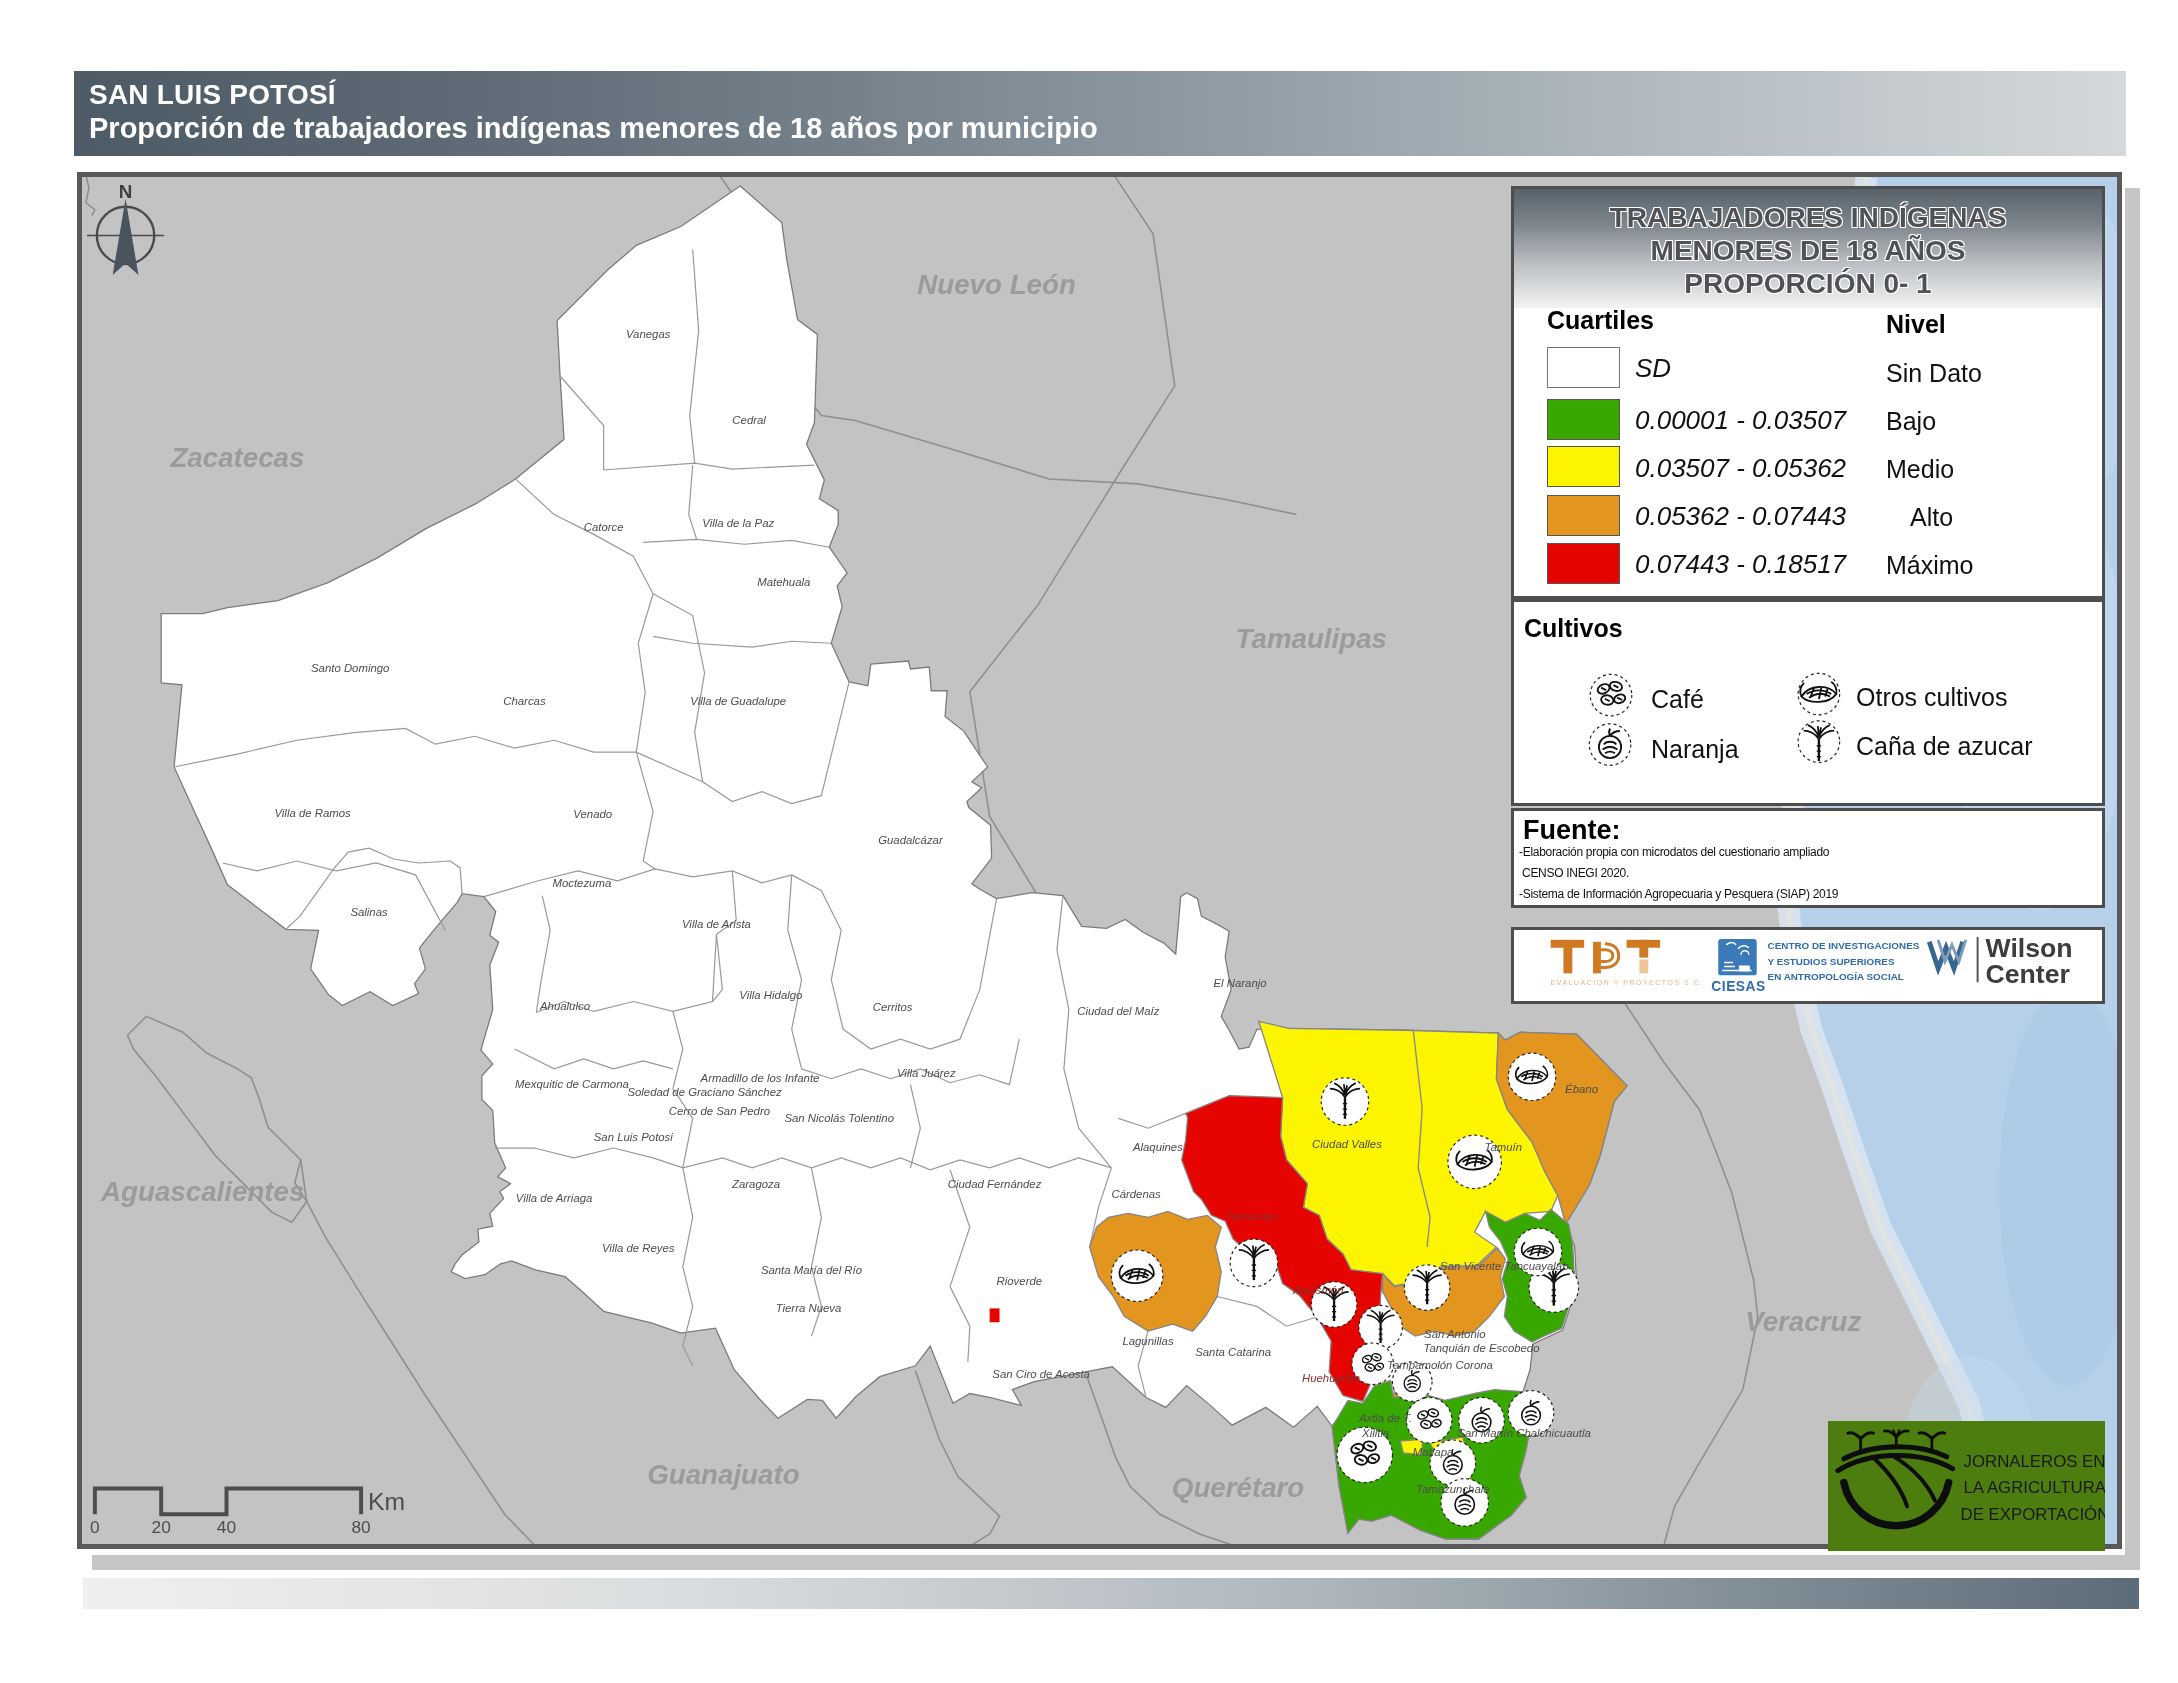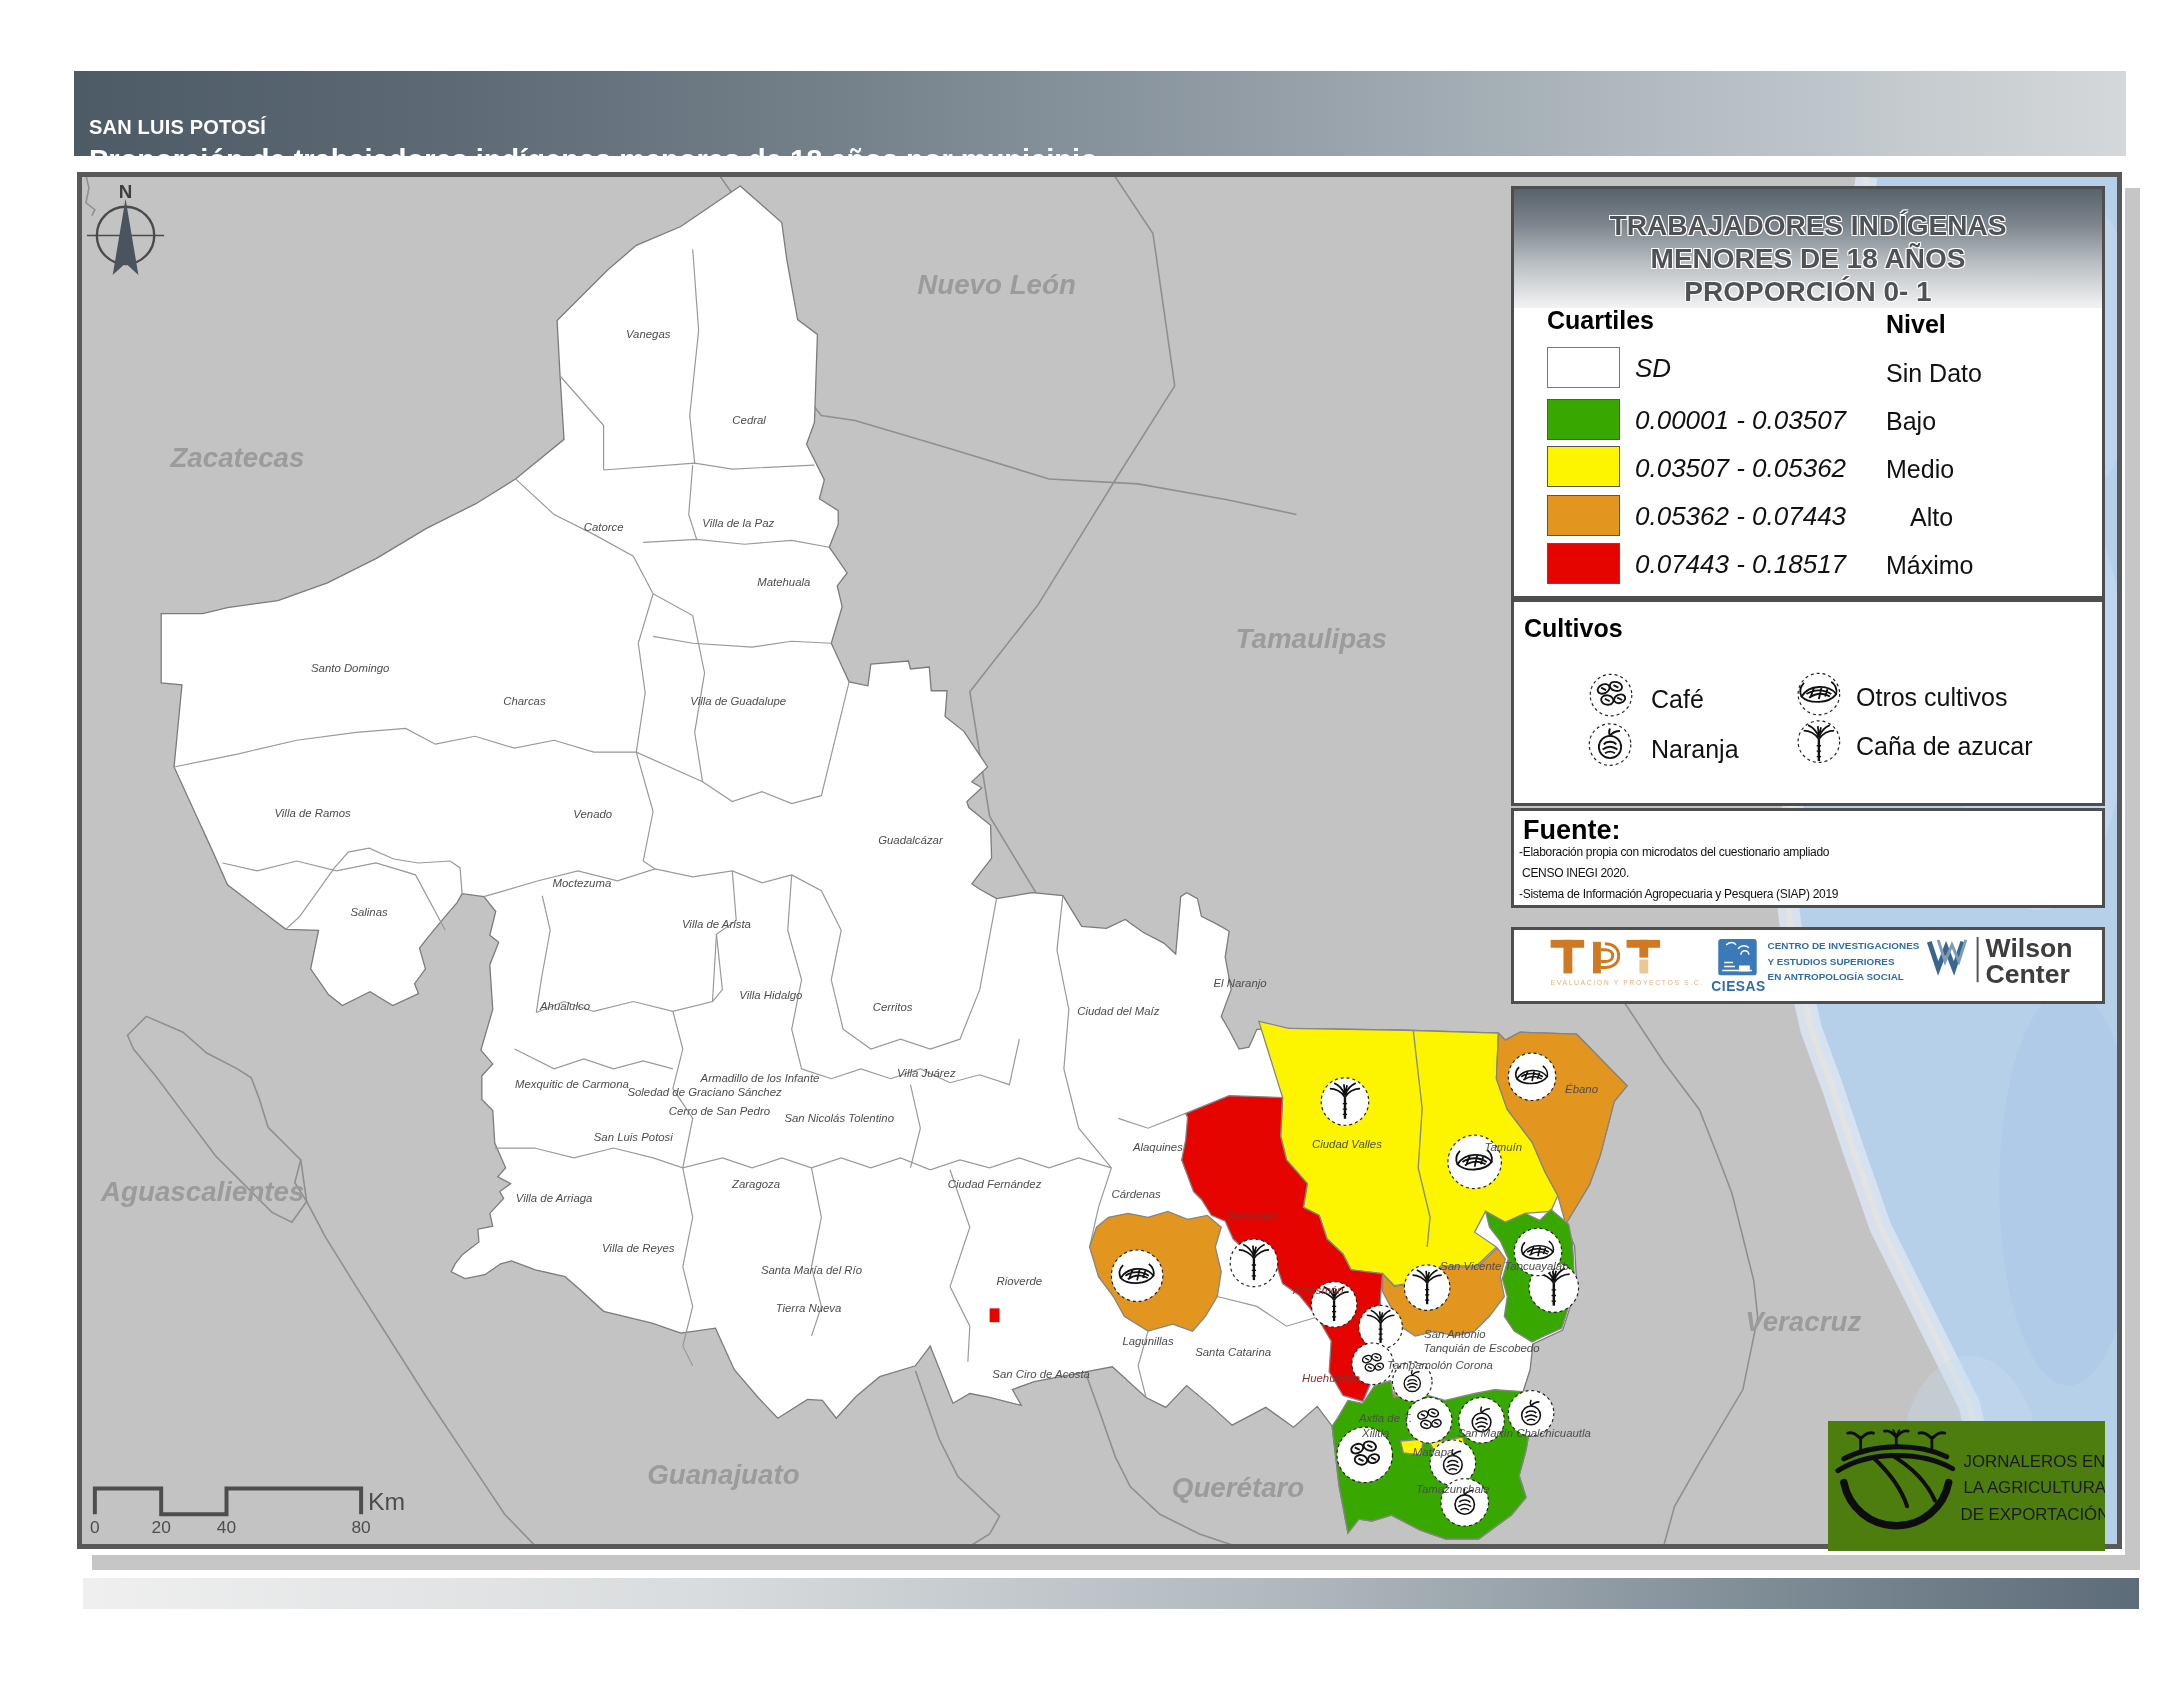--- a/index.html
+++ b/index.html
@@ -1,35 +1,35 @@
 <!DOCTYPE html>
 <html><head>
 <meta charset="utf-8">
 <style>
   * { margin:0; padding:0; box-sizing:border-box; }
   html,body { width:2178px; height:1683px; background:#ffffff; font-family:"Liberation Sans", sans-serif; }
   #page { position:relative; width:2178px; height:1683px; background:#ffffff; overflow:hidden; }
   #titlebar { position:absolute; left:74px; top:71px; width:2052px; height:85px;
     background:linear-gradient(to right,#4d5b66 0%,#5d6a75 18%,#75828c 38%,#939ea7 58%,#b3bcc2 78%,#d5d8da 100%);
     color:#ffffff; padding:8px 0 0 15px; }
-  #titlebar .t1 { font-size:20px; font-weight:bold; line-height:32px; letter-spacing:0.2px;margin-top:32px; }
+  #titlebar .t1 { font-size:28px; font-weight:bold; line-height:32px; letter-spacing:0.2px; }
   #titlebar .t2 { font-size:29px; font-weight:bold; line-height:35px; }
   #shadow-r { position:absolute; left:2125px; top:188px; width:15px; height:1382px; background:#c6c6c6; }
   #shadow-b { position:absolute; left:92px; top:1555px; width:2047px; height:15px; background:#c6c6c6; }
   #mapframe { position:absolute; left:77px; top:172px; width:2045px; height:1377px;
     border:5px solid #595959; background:#c3c3c3; }
   #mapsvg { position:absolute; left:0px; top:0px; }
   #footerbar { position:absolute; left:83px; top:1578px; width:2056px; height:31px;
     background:linear-gradient(to right,#efefef,#d9dcde 30%,#aeb6bc 60%,#7e8c96 82%,#5d6c79 100%); }
 
   .lgbox { position:absolute; background:#ffffff; border:3px solid #4e4e4e; }
   #lg1 { left:1511px; top:186px; width:594px; height:413px; }
   #lg1 .hdr { width:100%; height:119px;
      background:linear-gradient(to bottom,#57626b 0%,#7d868d 30%,#b9bec2 62%,#f2f3f4 100%);
-     text-align:center; color:#4f5154; font-weight:bold; font-size:28px; line-height:33px; padding-top:20px;
+     text-align:center; color:#4f5154; font-weight:bold; font-size:28px; line-height:33px; padding-top:12px;
      text-shadow:1px 1px 0 #fff,-1px -1px 0 #fff,1px -1px 0 #fff,-1px 1px 0 #fff; }
   #lg2 { left:1511px; top:599px; width:594px; height:207px; }
   #lg3 { left:1511px; top:808px; width:594px; height:100px; }
   #lg4 { left:1511px; top:927px; width:594px; height:77px; border-width:3px; }
   #jorbox { position:absolute; left:1828px; top:1421px; width:277px; height:130px; background:#4d7c0f; }
 
   .sw { position:absolute; width:73px; height:41px; border:1px solid #777; }
   .lbA { position:absolute; font-size:26px; color:#111;font-style:italic; }
   .lbB { position:absolute; font-size:25px; color:#111; }
   .hd  { position:absolute; font-size:25px; font-weight:bold; color:#000; }

